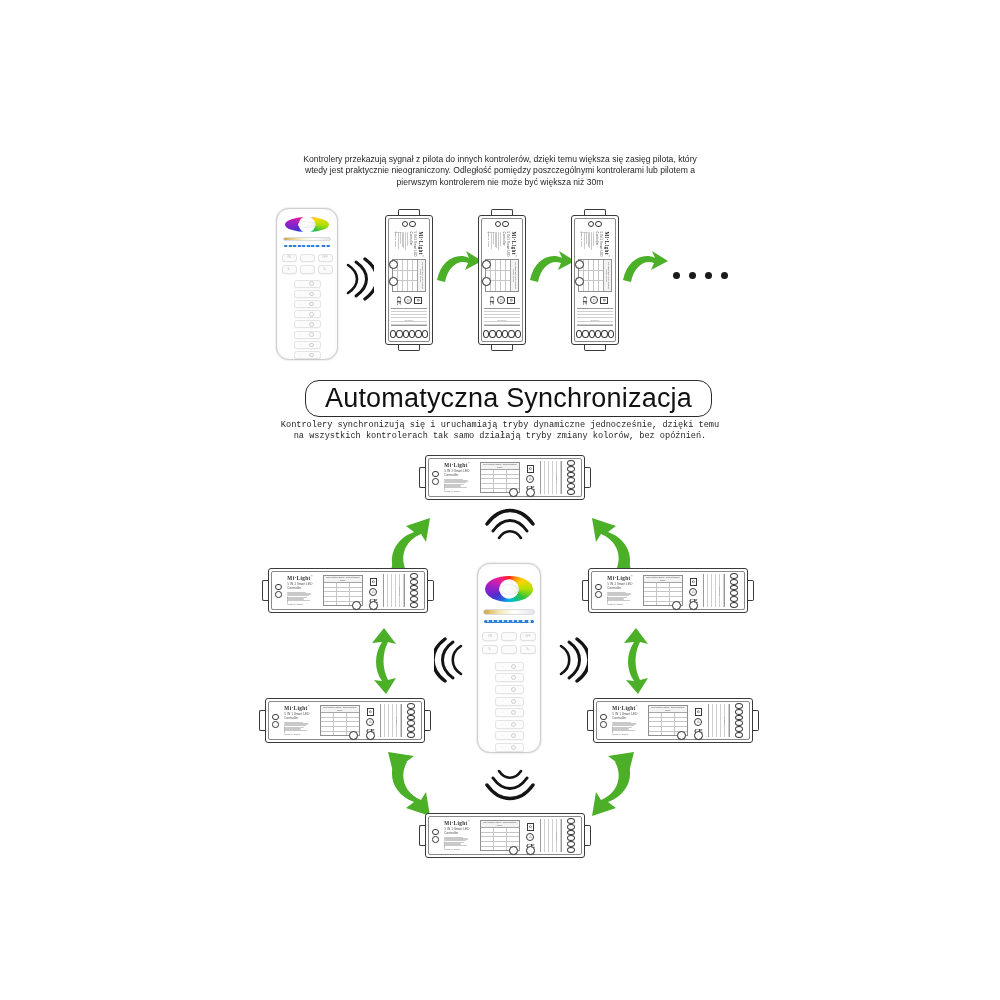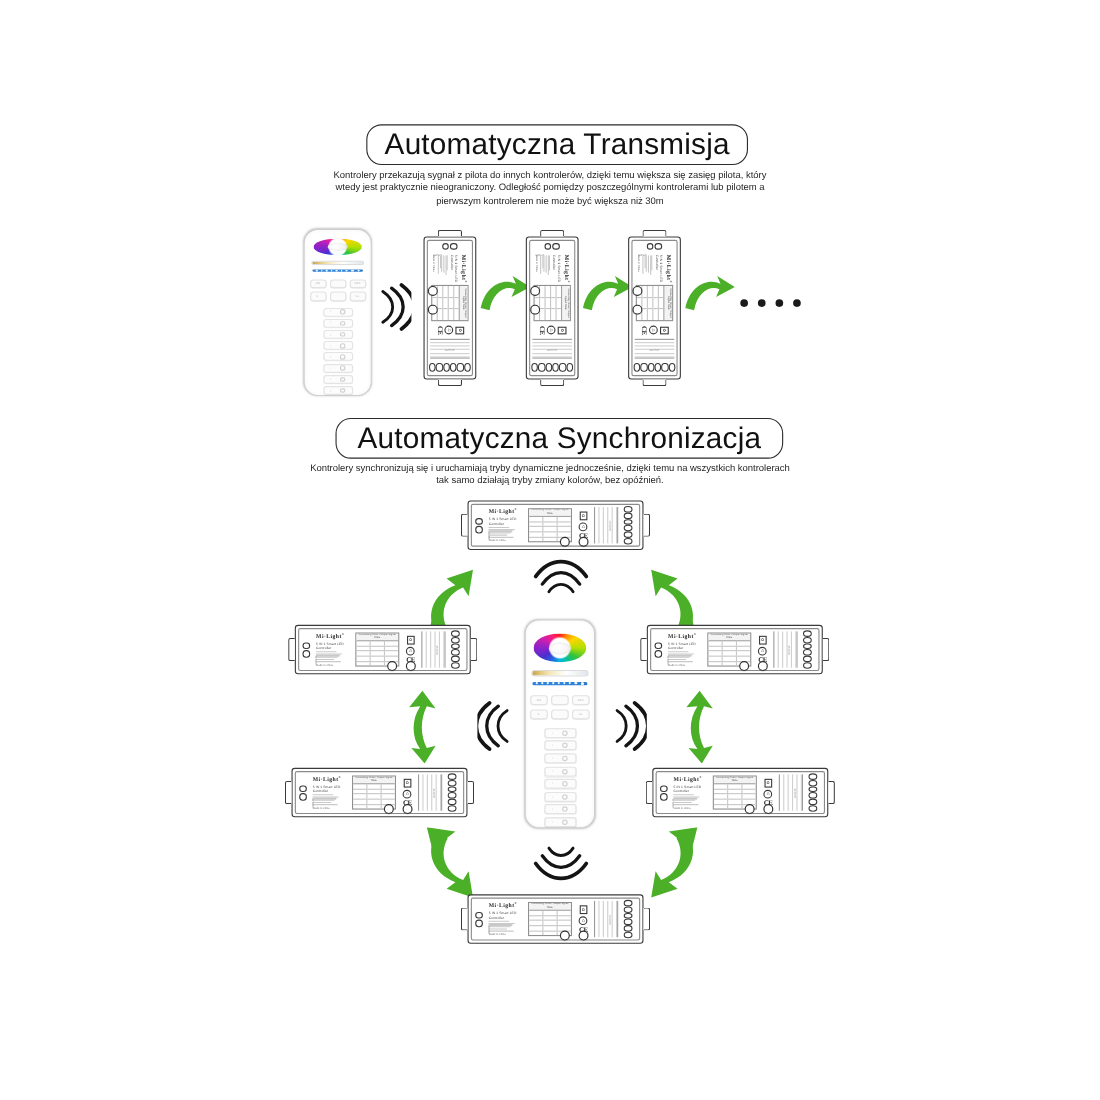--- a/index.html
+++ b/index.html
@@ -36,21 +36,21 @@
     letter-spacing:.2px;white-space:nowrap;
   }
   #title1{left:333px;top:113px;width:345px;height:35px;}
   #title2{left:305px;top:380px;width:405px;height:35px;}
 
   .desc{
     position:absolute;z-index:6;text-align:center;
     font-size:8.6px;line-height:11.4px;color:#1f1f1f;
   }
   #desc1{left:300px;top:154px;width:400px;}
-  #desc2{left:280px;top:420px;width:440px;}
+  #desc2{left:280px;top:420px;width:440px;font-family:Liberation Mono, monospace;}
 
   
   .device{position:absolute;z-index:5;}
 
   
   .remote{
     background:#ffffff;
     border:1.1px solid #cfcfcf;
     border-radius:13px;
     box-shadow:0 0 2px rgba(0,0,0,.22), inset 0 0 5px rgba(0,0,0,.045);
@@ -206,23 +206,20 @@
   .arrow,.wave,.dots{position:absolute;z-index:4;}
   .dots{display:flex;align-items:center;gap:9px;}
   .dots i{display:block;width:7px;height:7px;border-radius:50%;background:#1a1a1a;}
 </style>
 </head>
 <body>
 
 <div class="canvas">
 
 
-  <div class="title-box" id="title1">
-    <span>Automatyczna Transmisja</span>
-  </div>
   <div class="desc" id="desc1">Kontrolery przekazują sygnał z pilota do innych kontrolerów, dzięki temu większa się zasięg pilota, który wtedy jest praktycznie nieograniczony. Odległość pomiędzy poszczególnymi kontrolerami lub pilotem a pierwszym kontrolerem nie może być większa niż 30m</div>
 
   <div class="device remote" style="left:276px;top:208px;width:62px;height:152px;padding:5px 4px 0;">
     <div class="topcap"></div>
     <div class="color-wheel" style="width:44px;height:44px;"></div>
     <div class="cct-bar" style="width:46px;height:5px;margin-top:5px;"></div>
     <div class="blue-bar" style="width:46px;height:5px;margin-top:4px;">
       <i style="width:1.6px;height:1.6px"></i>
         <i style="width:1.6px;height:1.6px"></i>
         <i style="width:1.6px;height:1.6px"></i>

